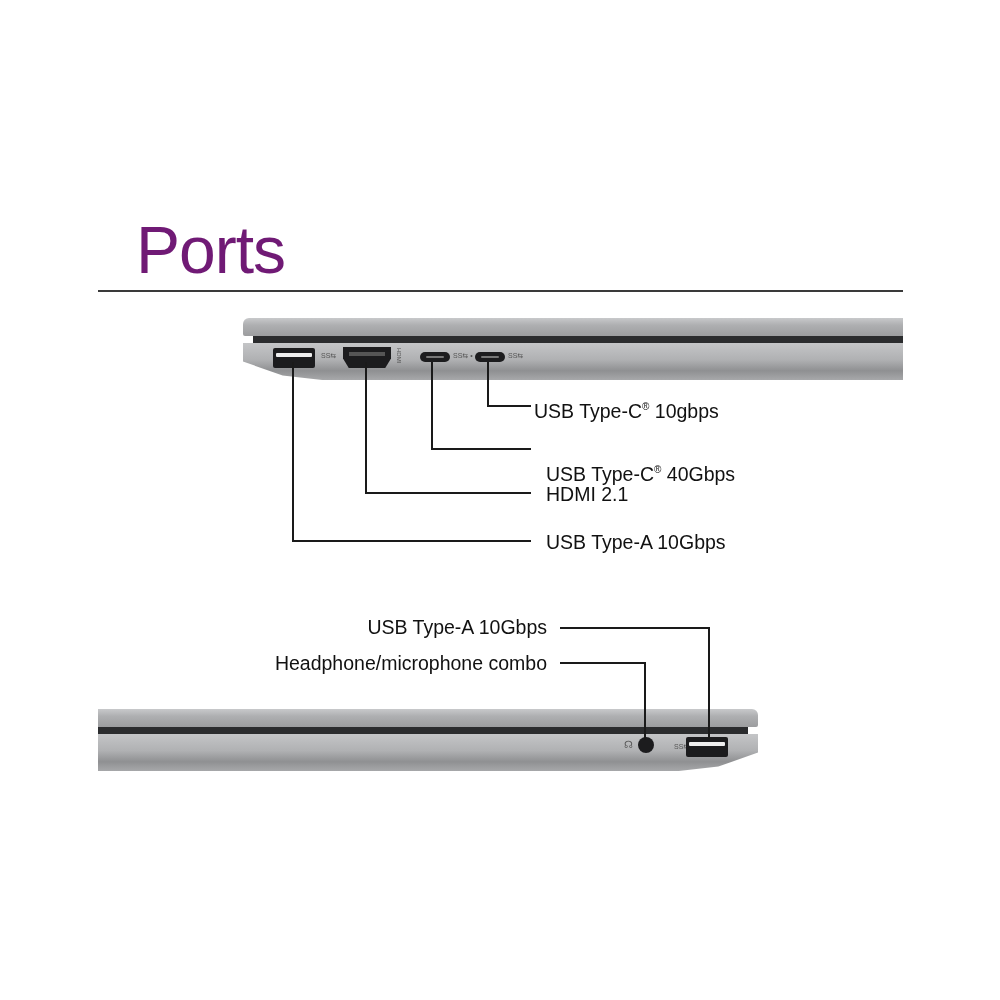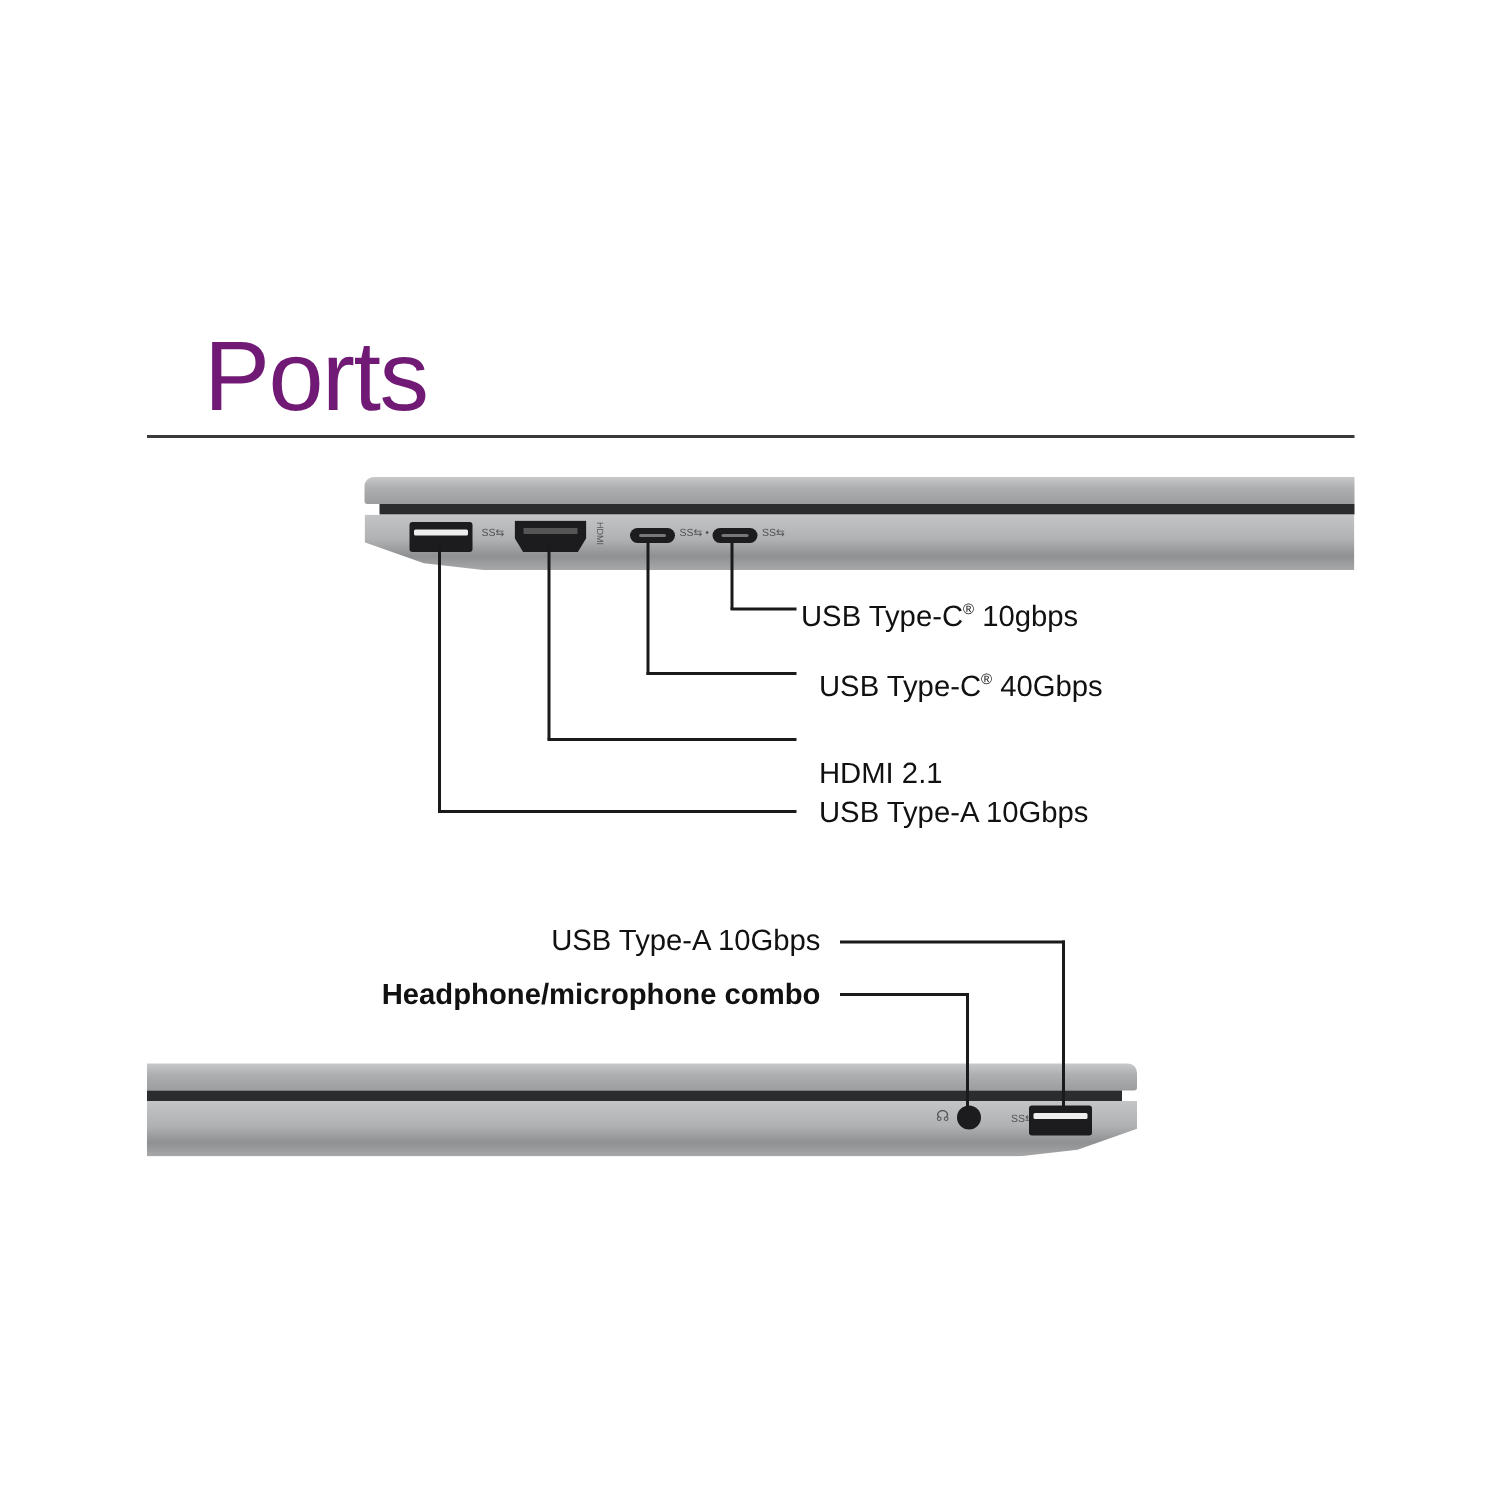--- a/index.html
+++ b/index.html
@@ -55,34 +55,34 @@
 <div class="line" style="left:487px; top:362px; width:2px; height:44px;"></div>
 <div class="line" style="left:487px; top:405px; width:44px; height:2px;"></div>
 <div class="line" style="left:431px; top:362px; width:2px; height:88px;"></div>
 <div class="line" style="left:431px; top:448px; width:100px; height:2px;"></div>
 <div class="line" style="left:365px; top:362px; width:2px; height:131px;"></div>
 <div class="line" style="left:365px; top:492px; width:166px; height:2px;"></div>
 <div class="line" style="left:292px; top:362px; width:2px; height:179px;"></div>
 <div class="line" style="left:292px; top:540px; width:239px; height:2px;"></div>
 
 <div class="label" style="left:534px; top:395px;"><span>USB Type-C</span><sup>®</sup><span> 10gbps</span></div>
-<div class="label" style="left:546px; top:442px;"><span>USB Type-C</span><sup>®</sup><span> 40Gbps</span></div>
-<div class="label" style="left:546px; top:482px;margin-top:22px;">HDMI 2.1</div>
+<div class="label" style="left:546px; top:458px;"><span>USB Type-C</span><sup>®</sup><span> 40Gbps</span></div>
+<div class="label" style="left:546px; top:482px;">HDMI 2.1</div>
 <div class="label" style="left:546px; top:530px;">USB Type-A 10Gbps</div>
 
 <div class="laptop" style="left:98px; top:709px; width:660px; height:62px;">
   <div class="lid" style="top:0; height:18px; border-radius:0 6px 2px 0;"></div>
   <div class="seam" style="top:18px; height:7px; right:10px;"></div>
   <div class="base" style="top:25px; height:37px; clip-path: polygon(0 0,100% 0,100% 50%,94% 88%,88% 100%,0 100%);"></div>
 
   <div class="mini-glyph" style="left:526px; top:32px; font-size:10px;">☊</div>
   <div class="port jack" style="left:540px; top:28px; width:16px; height:16px;"></div>
   <div class="mini-glyph" style="left:576px; top:34px;">SS⇆</div>
   <div class="port usba" style="left:588px; top:28px; width:42px; height:20px;"></div>
 </div>
 
 <div class="line" style="left:560px; top:627px; width:150px; height:2px;"></div>
 <div class="line" style="left:708px; top:627px; width:2px; height:112px;"></div>
 <div class="line" style="left:560px; top:662px; width:86px; height:2px;"></div>
 <div class="line" style="left:644px; top:662px; width:2px; height:78px;"></div>
 
 <div class="label right-align" style="right:453px; top:615px;">USB Type-A 10Gbps</div>
-<div class="label right-align" style="right:453px; top:651px;font-weight:bold;">Headphone/microphone combo</div>
+<div class="label right-align" style="right:453px; top:651px;">Headphone/microphone combo</div>
 
 </body></html>

